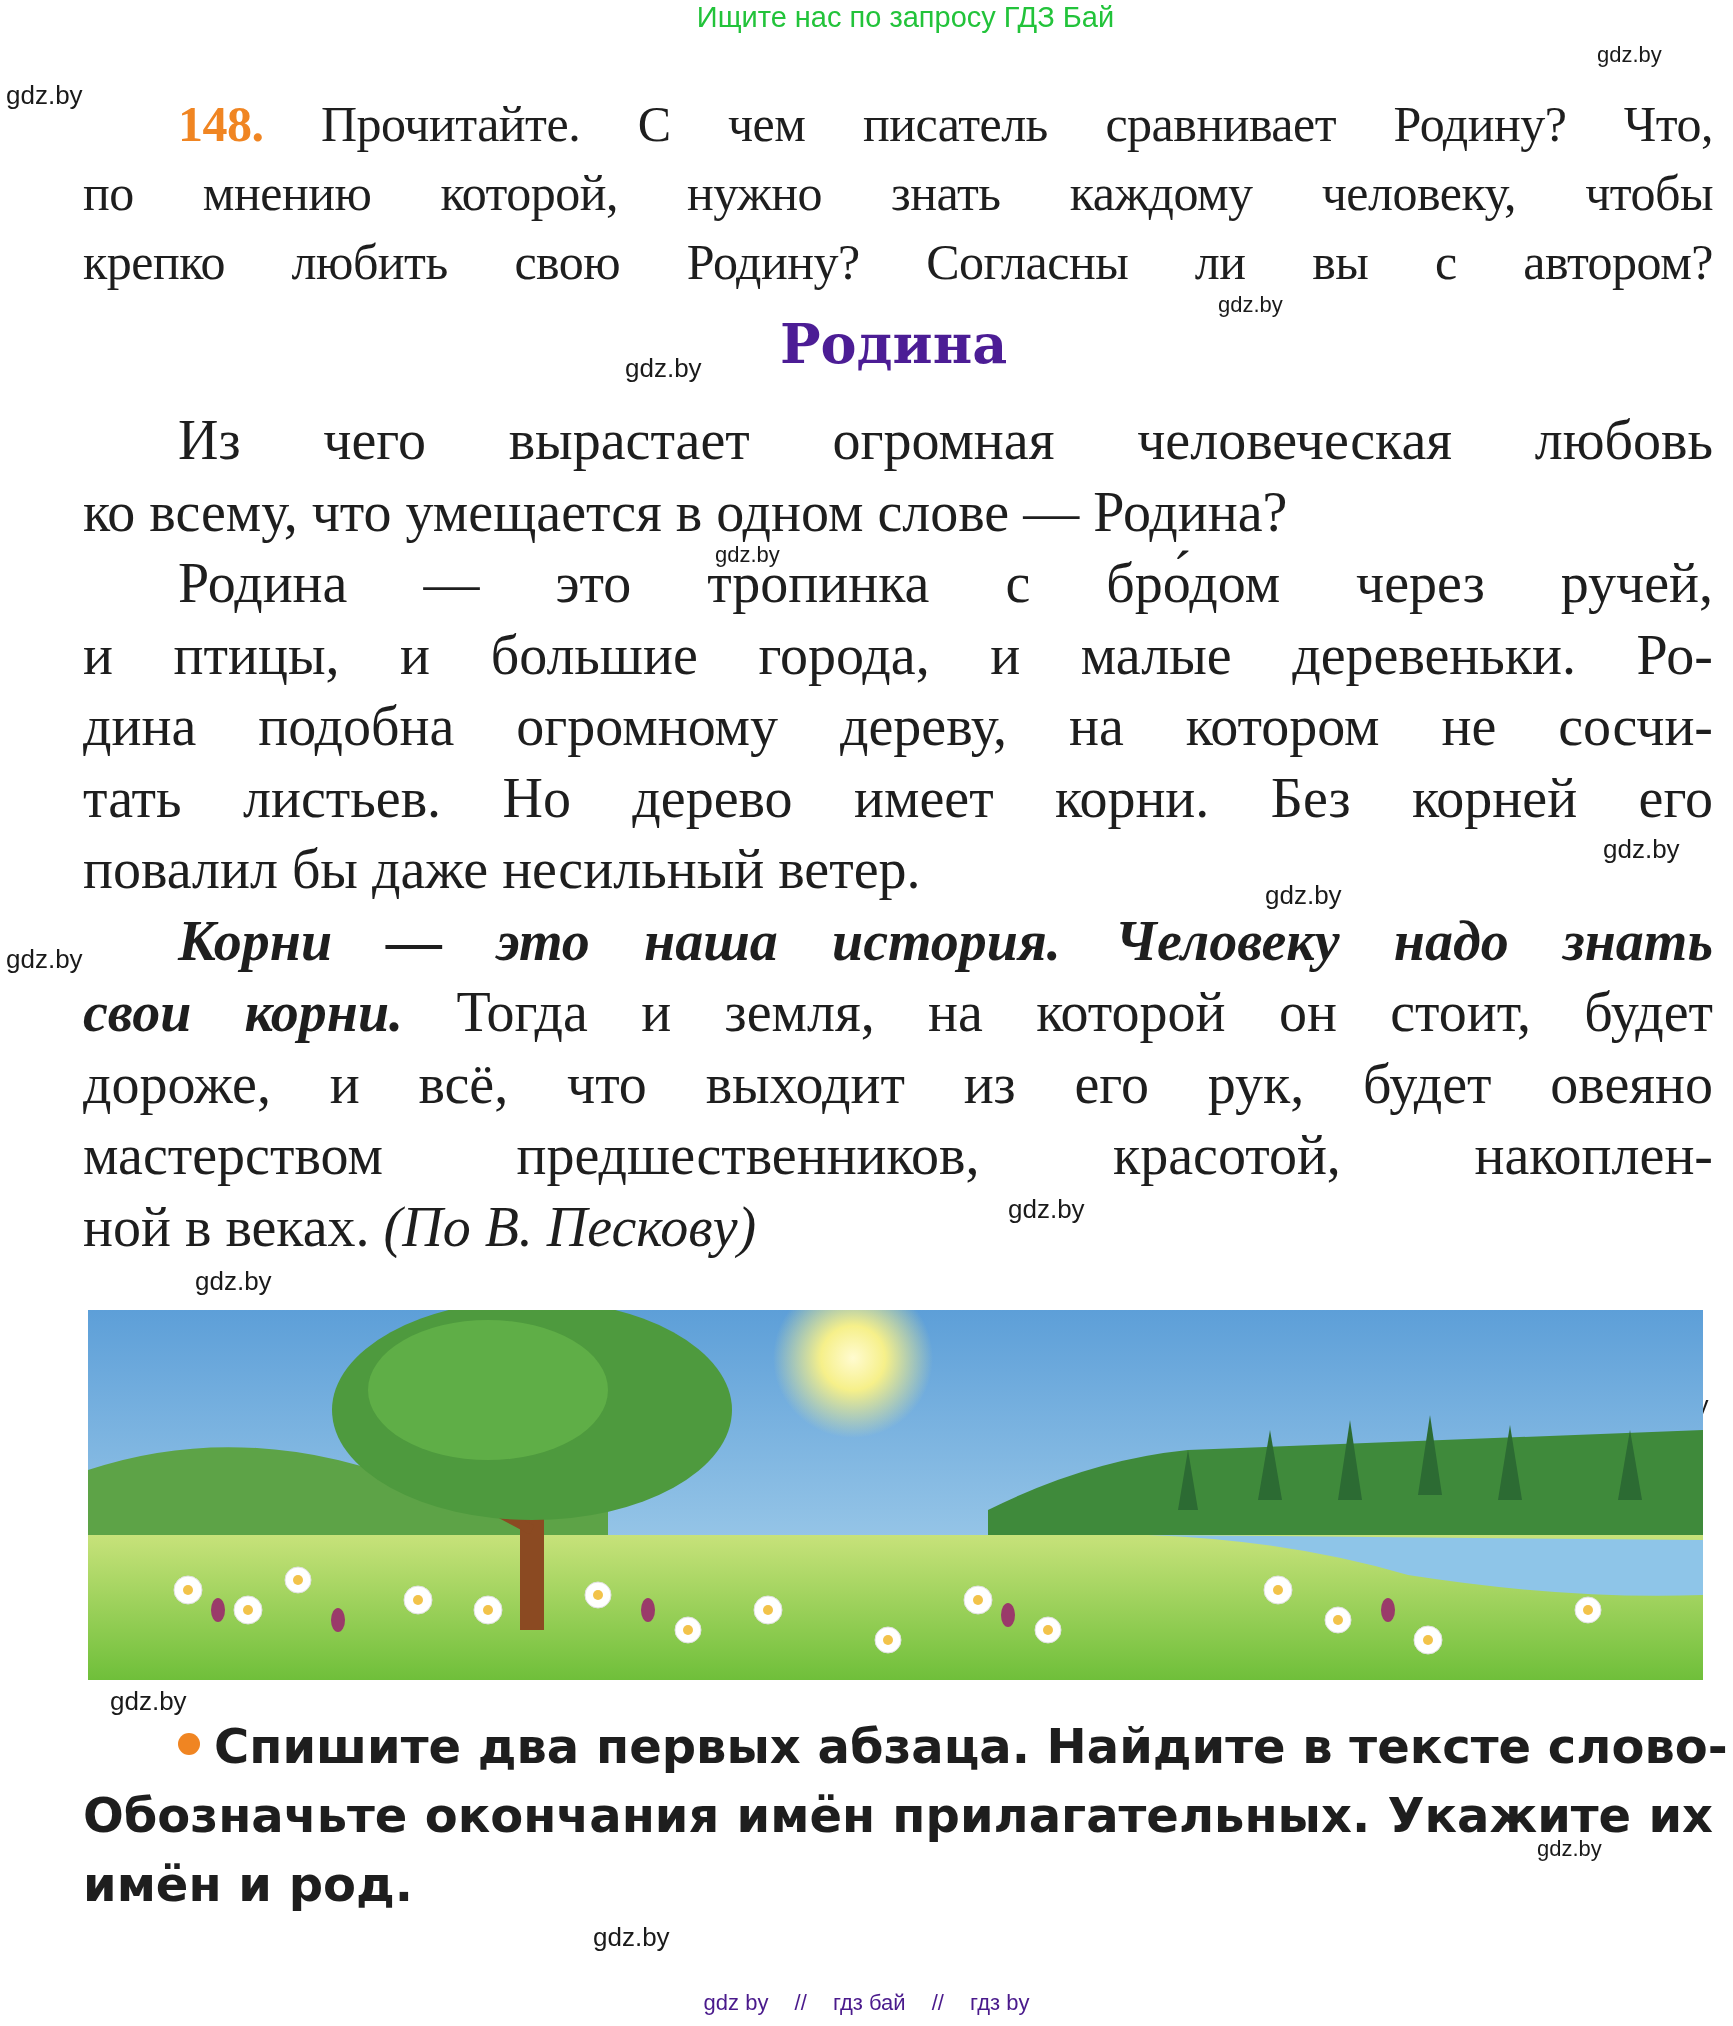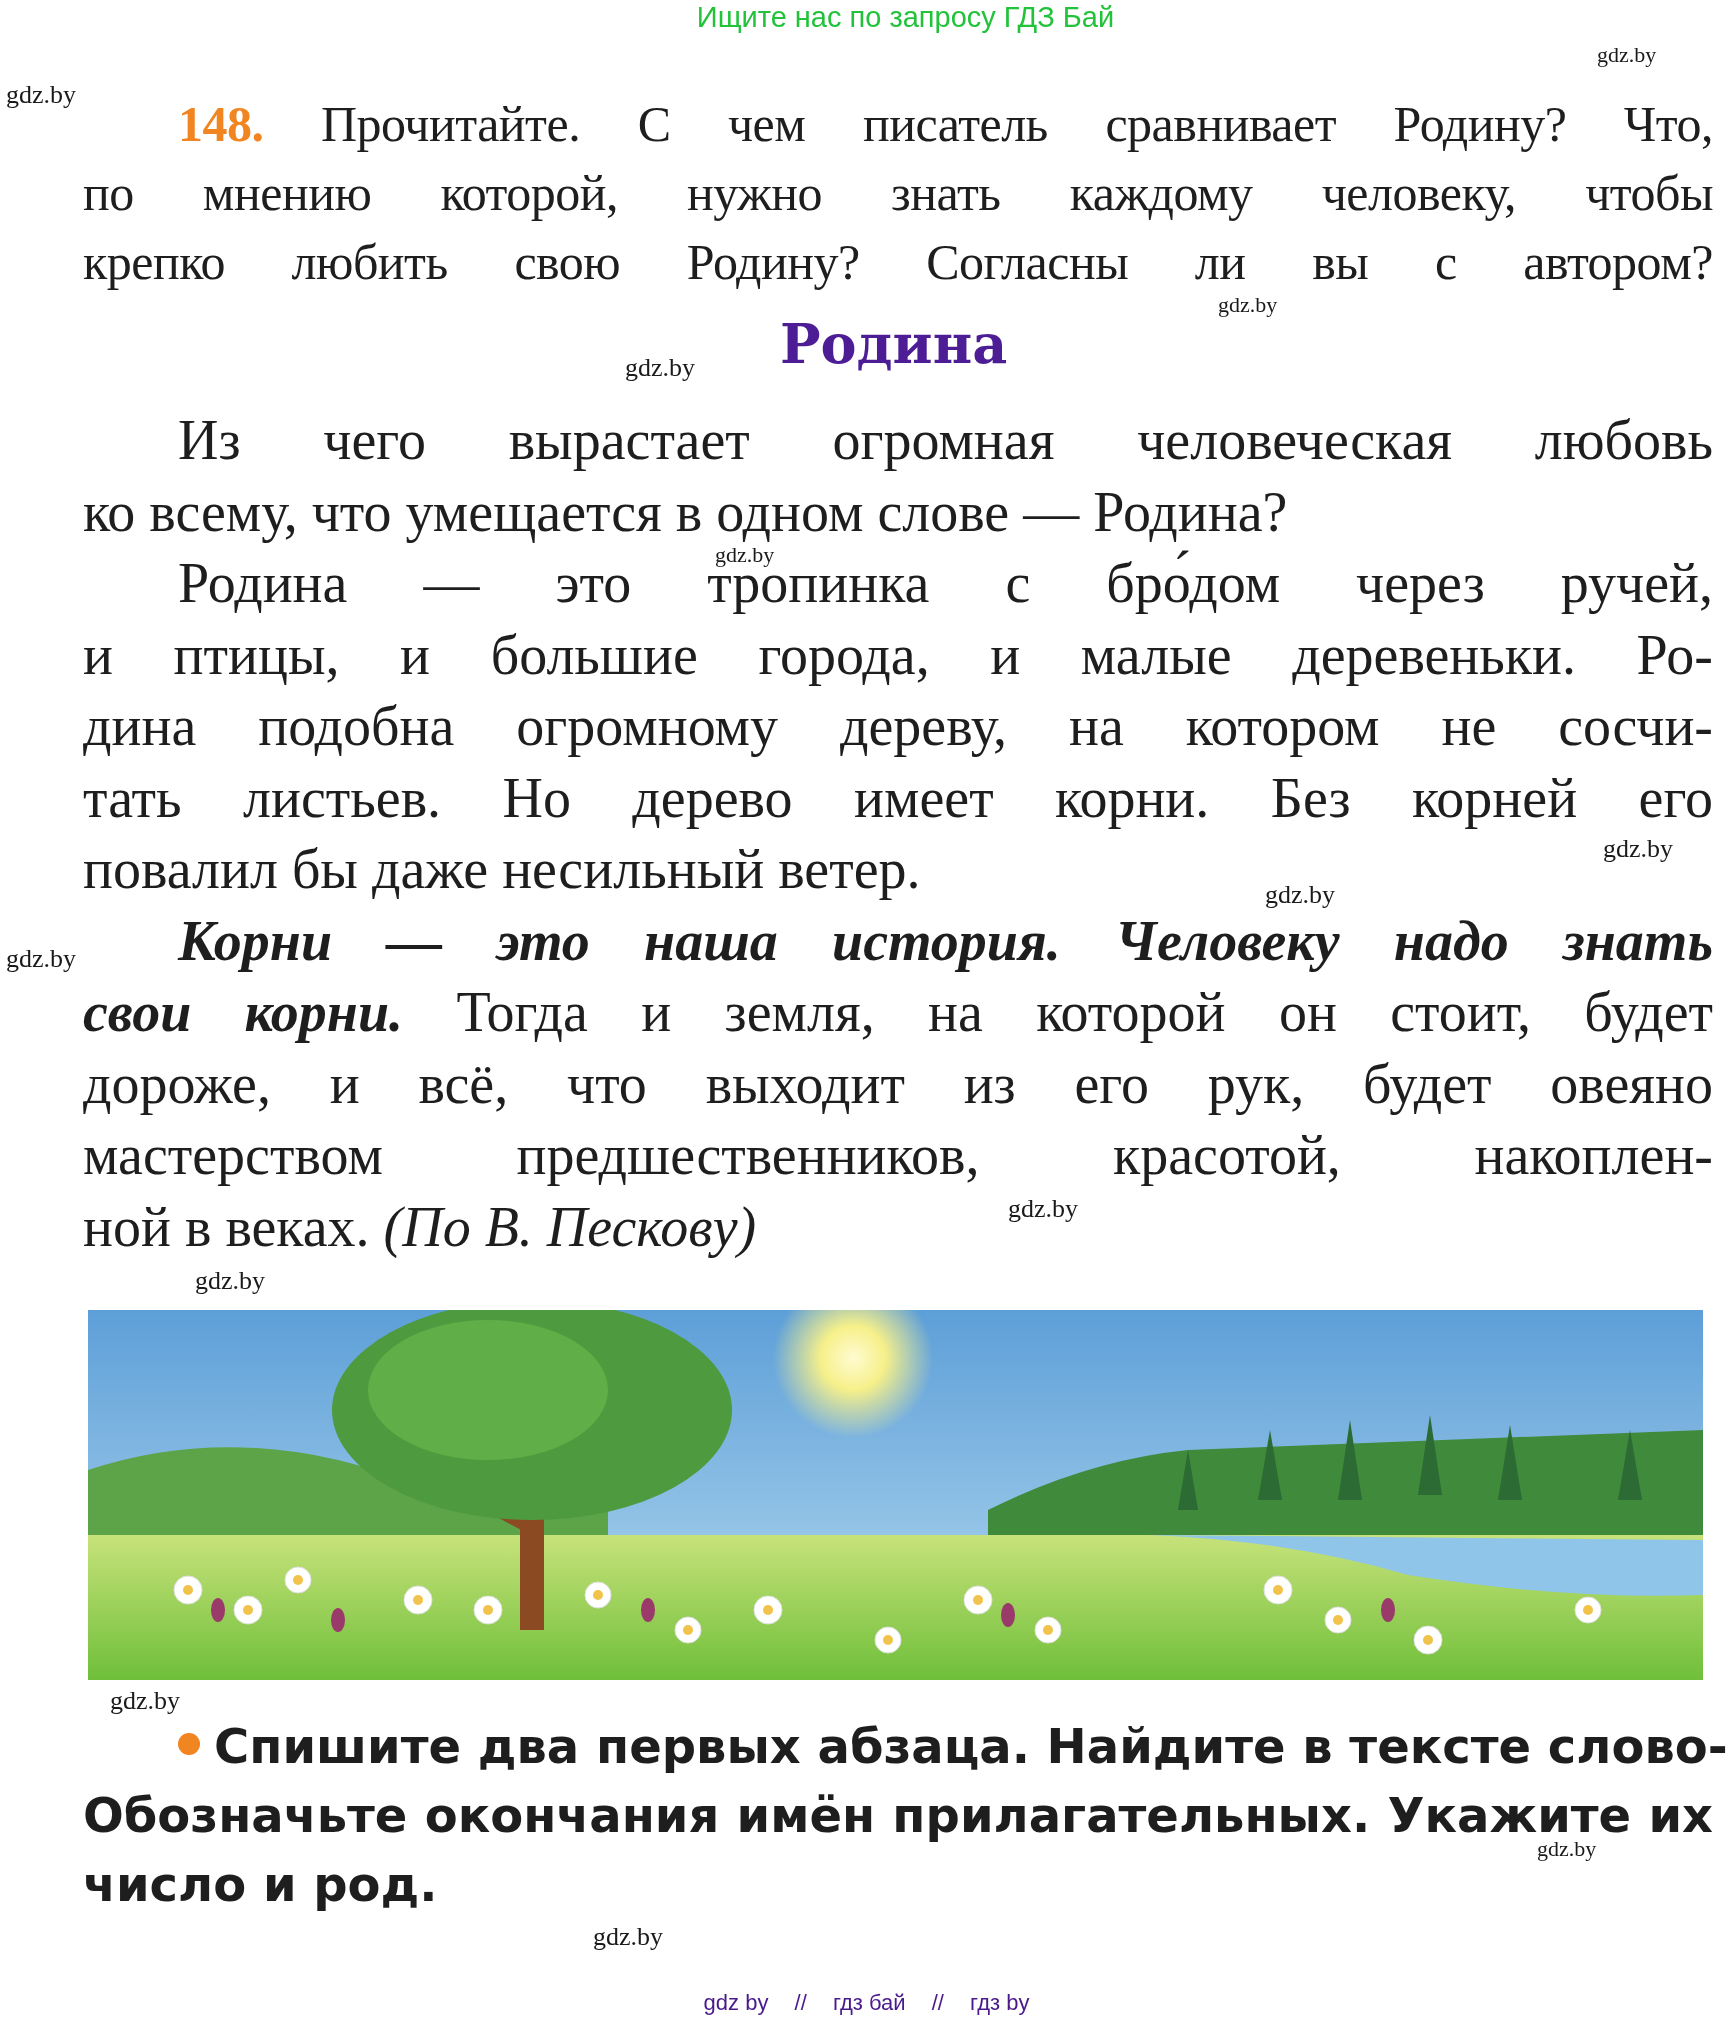--- a/index.html
+++ b/index.html
@@ -1,20 +1,20 @@
 <!DOCTYPE html>
 <html><head>
 <meta charset="utf-8">
 <style>
   html, body { margin: 0; padding: 0; background: #ffffff; }
   body { width: 1733px; height: 2026px; position: relative; overflow: hidden; color: #1e1e1e; }
   .abs { position: absolute; }
   .banner { top: 0; left: 0; width: 1733px; text-align: center; color: #22c33a;
             font-family: "Liberation Sans", sans-serif; font-size: 29px; line-height: 34px; top: 0px; padding-left: 39px; }
-  .wm { font-family: Liberation Serif, serif; color: #1a1a1a; font-size: 26px; line-height: 30px; white-space: nowrap; }
+  .wm { font-family: Liberation Sans, sans-serif; color: #1a1a1a; font-size: 26px; line-height: 30px; white-space: nowrap; }
   .wm.sm { font-size: 22px; }
   .task { left: 83px; width: 1630px; font-family: Liberation Serif, serif; font-size: 50px;
           line-height: 69px; color: #1e1e1e; letter-spacing: -0.5px; }
   .task .num { color: #f08522; font-weight: bold; }
   .title { font-family: "DejaVu Serif", serif; font-weight: bold; font-size: 54px; left: 780px; top: 312px; color: #4c1d95; }
   .story { left: 83px; width: 1630px; font-family: "Liberation Serif", serif; font-size: 56px; line-height: 71.5px; color: #1e1e1e; }
   .story b { font-weight: bold; font-style: italic; }
   .story i { font-style: italic; }
   .line { display: block; white-space: nowrap; text-align: justify; text-align-last: justify; }
   .line.last { text-align-last: left; }
@@ -147,21 +147,21 @@
       <ellipse cx="560" cy="300" rx="7" ry="12"></ellipse>
         <ellipse cx="920" cy="305" rx="7" ry="12"></ellipse>
       <ellipse cx="1300" cy="300" rx="7" ry="12"></ellipse>
     </g>
   </svg>
 </div>
 
 <div class="abs ex">
   <span class="line"><span class="bullet"></span><span>Спишите два первых абзаца. Найдите в тексте слово-</span></span>
   <span class="line">Обозначьте окончания имён прилагательных. Укажите их</span>
-  <span class="line last">число и род.</span>
+  <span class="line last">имён и род.</span>
 </div>
 
 <div class="abs footer">
   <span>gdz by</span>
   <span>//</span>
   <span>гдз бай</span>
   <span>//</span>
   <span>гдз by</span>
 </div>
 

